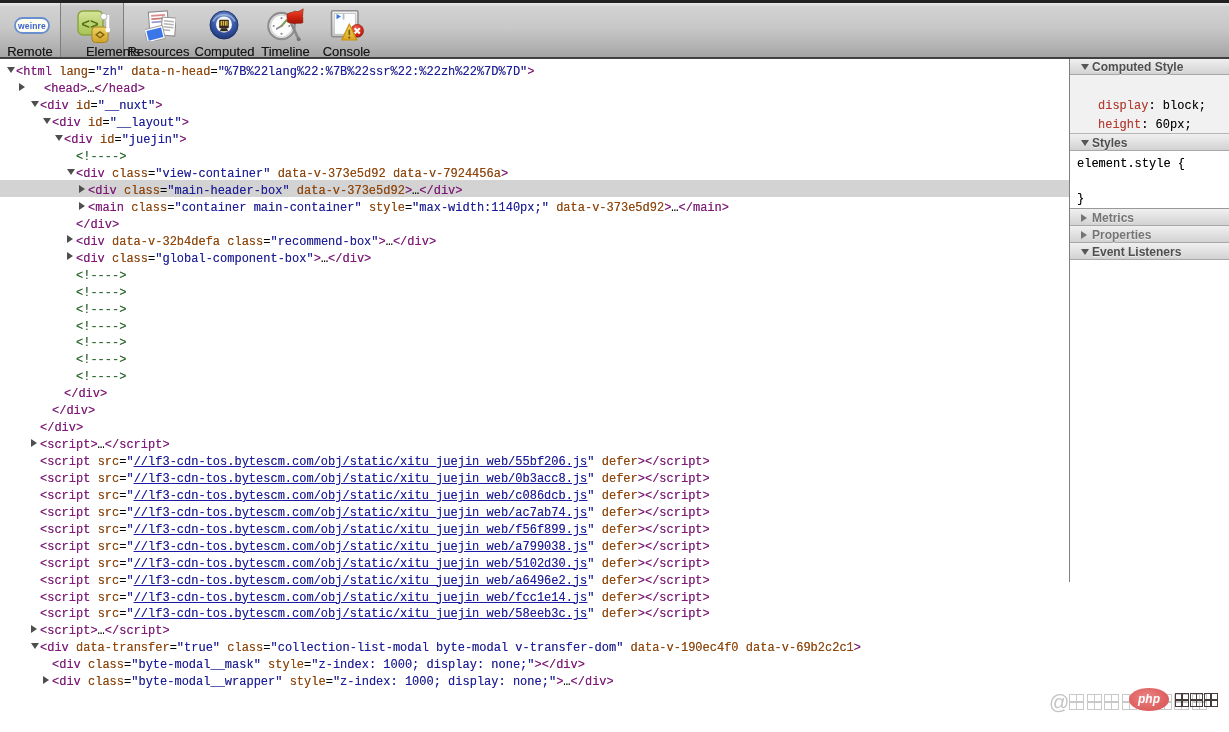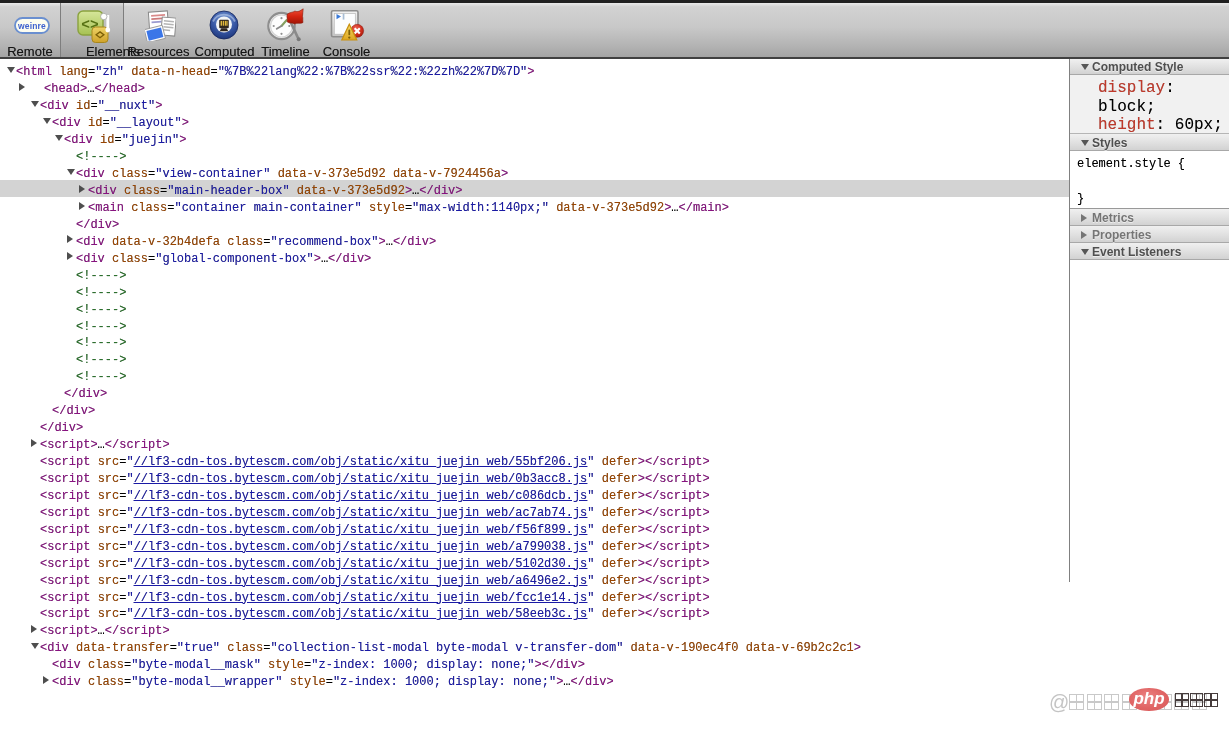--- a/index.html
+++ b/index.html
@@ -23,21 +23,21 @@
 b.ad{position:absolute;top:5.7px;width:0;height:0;border-left:4.2px solid transparent;border-right:4.2px solid transparent;border-top:6.3px solid #4e4e4e}
 b.ar{position:absolute;top:4.65px;width:0;height:0;border-top:4.2px solid transparent;border-bottom:4.2px solid transparent;border-left:6.3px solid #4e4e4e}
 .k3{display:inline-block;box-sizing:border-box;width:10.5px;height:11px;border:1px solid #222;margin:0 0.7px -1px 0.7px;
  background:linear-gradient(transparent 44%,#222 44%,#222 56%,transparent 56%),linear-gradient(90deg,transparent 44%,#222 44%,#222 56%,transparent 56%)}
 #sidebar{position:absolute;left:1069px;top:59px;width:160px;height:523px;background:#fff;border-left:1px solid #808080;box-sizing:border-box}
 .shdr{position:relative;height:17px;background:linear-gradient(180deg,#f0f0f0 0%,#e0e0e0 55%,#d2d2d2 100%);
  border-bottom:1px solid #a8a8a8;box-sizing:border-box;font-size:12px;font-weight:bold;color:#4f4f4f;line-height:18px;padding-left:22px;text-shadow:0 1px 0 rgba(255,255,255,0.55)}
 .shdr.dim{color:#757575}
 .shdr b.ad{top:6px;border-top-color:#565656}
 .shdr b.ar{top:4.9px;border-left-color:#757575}
-#comp{height:59px;background:#f1f1f1;font-family:"Liberation Mono",monospace;font-size:16px;line-height:18.6px;padding:4px 0 0 28px;box-sizing:border-box;border-bottom:1px solid #b5b5b5;text-shadow:0 0 0.55px rgba(60,60,60,0.45)}
+#comp{height:59px;background:#f1f1f1;font-family:"Liberation Mono",monospace;font-size:12px;line-height:18.6px;padding:22px 0 0 28px;box-sizing:border-box;border-bottom:1px solid #b5b5b5;text-shadow:0 0 0.55px rgba(60,60,60,0.45)}
 #comp .p{color:#c0392b}
 #styles{height:58px;background:#fff;font-family:"Liberation Mono",monospace;font-size:12px;line-height:17.3px;padding:5px 0 0 7px;box-sizing:border-box;border-bottom:1px solid #999;text-shadow:0 0 0.55px rgba(40,40,40,0.5)}
 #wm{position:absolute;left:1045px;top:688px;width:184px;height:30px;z-index:5}
 .wg{display:inline-block;box-sizing:border-box;width:15px;height:15.5px;border:1.4px solid #c9c9c9;
  background:linear-gradient(transparent 46%,#c9c9c9 46%,#c9c9c9 56%,transparent 56%),linear-gradient(90deg,transparent 46%,#c9c9c9 46%,#c9c9c9 56%,transparent 56%)}
 .wd{display:inline-block;box-sizing:border-box;width:13.5px;height:14px;border:1.4px solid #463c3c;
  background:linear-gradient(transparent 45%,#463c3c 45%,#463c3c 55%,transparent 55%),linear-gradient(90deg,transparent 45%,#463c3c 45%,#463c3c 55%,transparent 55%)}
 </style></head><body>
 <div id="topstrip"></div>
 <div id="toolbar">
@@ -201,18 +201,18 @@
  <div class="shdr dim"><b class="ar" style="left:11px"></b>Properties</div>
  <div class="shdr"><b class="ad" style="left:11px"></b>Event Listeners</div>
 </div>
 <div id="wm">
  <span style="position:absolute;left:4px;top:3px;font-size:20px;color:#c4c4c4">@</span>
  <div style="position:absolute;left:24px;top:6px;white-space:nowrap;letter-spacing:0">
   <span class="wg"></span><span class="wg" style="margin-left:2.5px"></span><span class="wg" style="margin-left:2.5px"></span><span class="wg" style="margin-left:2.5px"></span><span class="wg" style="margin-left:2.5px"></span><span class="wg" style="margin-left:2.5px"></span><span class="wg" style="margin-left:2.5px"></span><span class="wg" style="margin-left:2.5px"></span>
  </div>
  <div style="position:absolute;left:84px;top:0px;width:40px;height:22.5px;border-radius:50%;
   background:radial-gradient(ellipse at 45% 40%,#ec8484 0%,#e06464 55%,#d65858 100%);text-align:center">
-  <span style="font-style:italic;font-weight:bold;color:#fff;font-size:17px;line-height:22px;font-family:'Liberation Sans',sans-serif">php</span>
+  <span style="font-style:italic;font-weight:bold;color:#fff;font-size:12px;line-height:22px;font-family:'Liberation Sans',sans-serif">php</span>
  </div>
  <div style="position:absolute;left:130px;top:5px;white-space:nowrap">
   <span class="wd"></span><span class="wd" style="margin-left:1px"></span><span class="wd" style="margin-left:1px"></span>
  </div>
 </div>
 
 </body></html>

